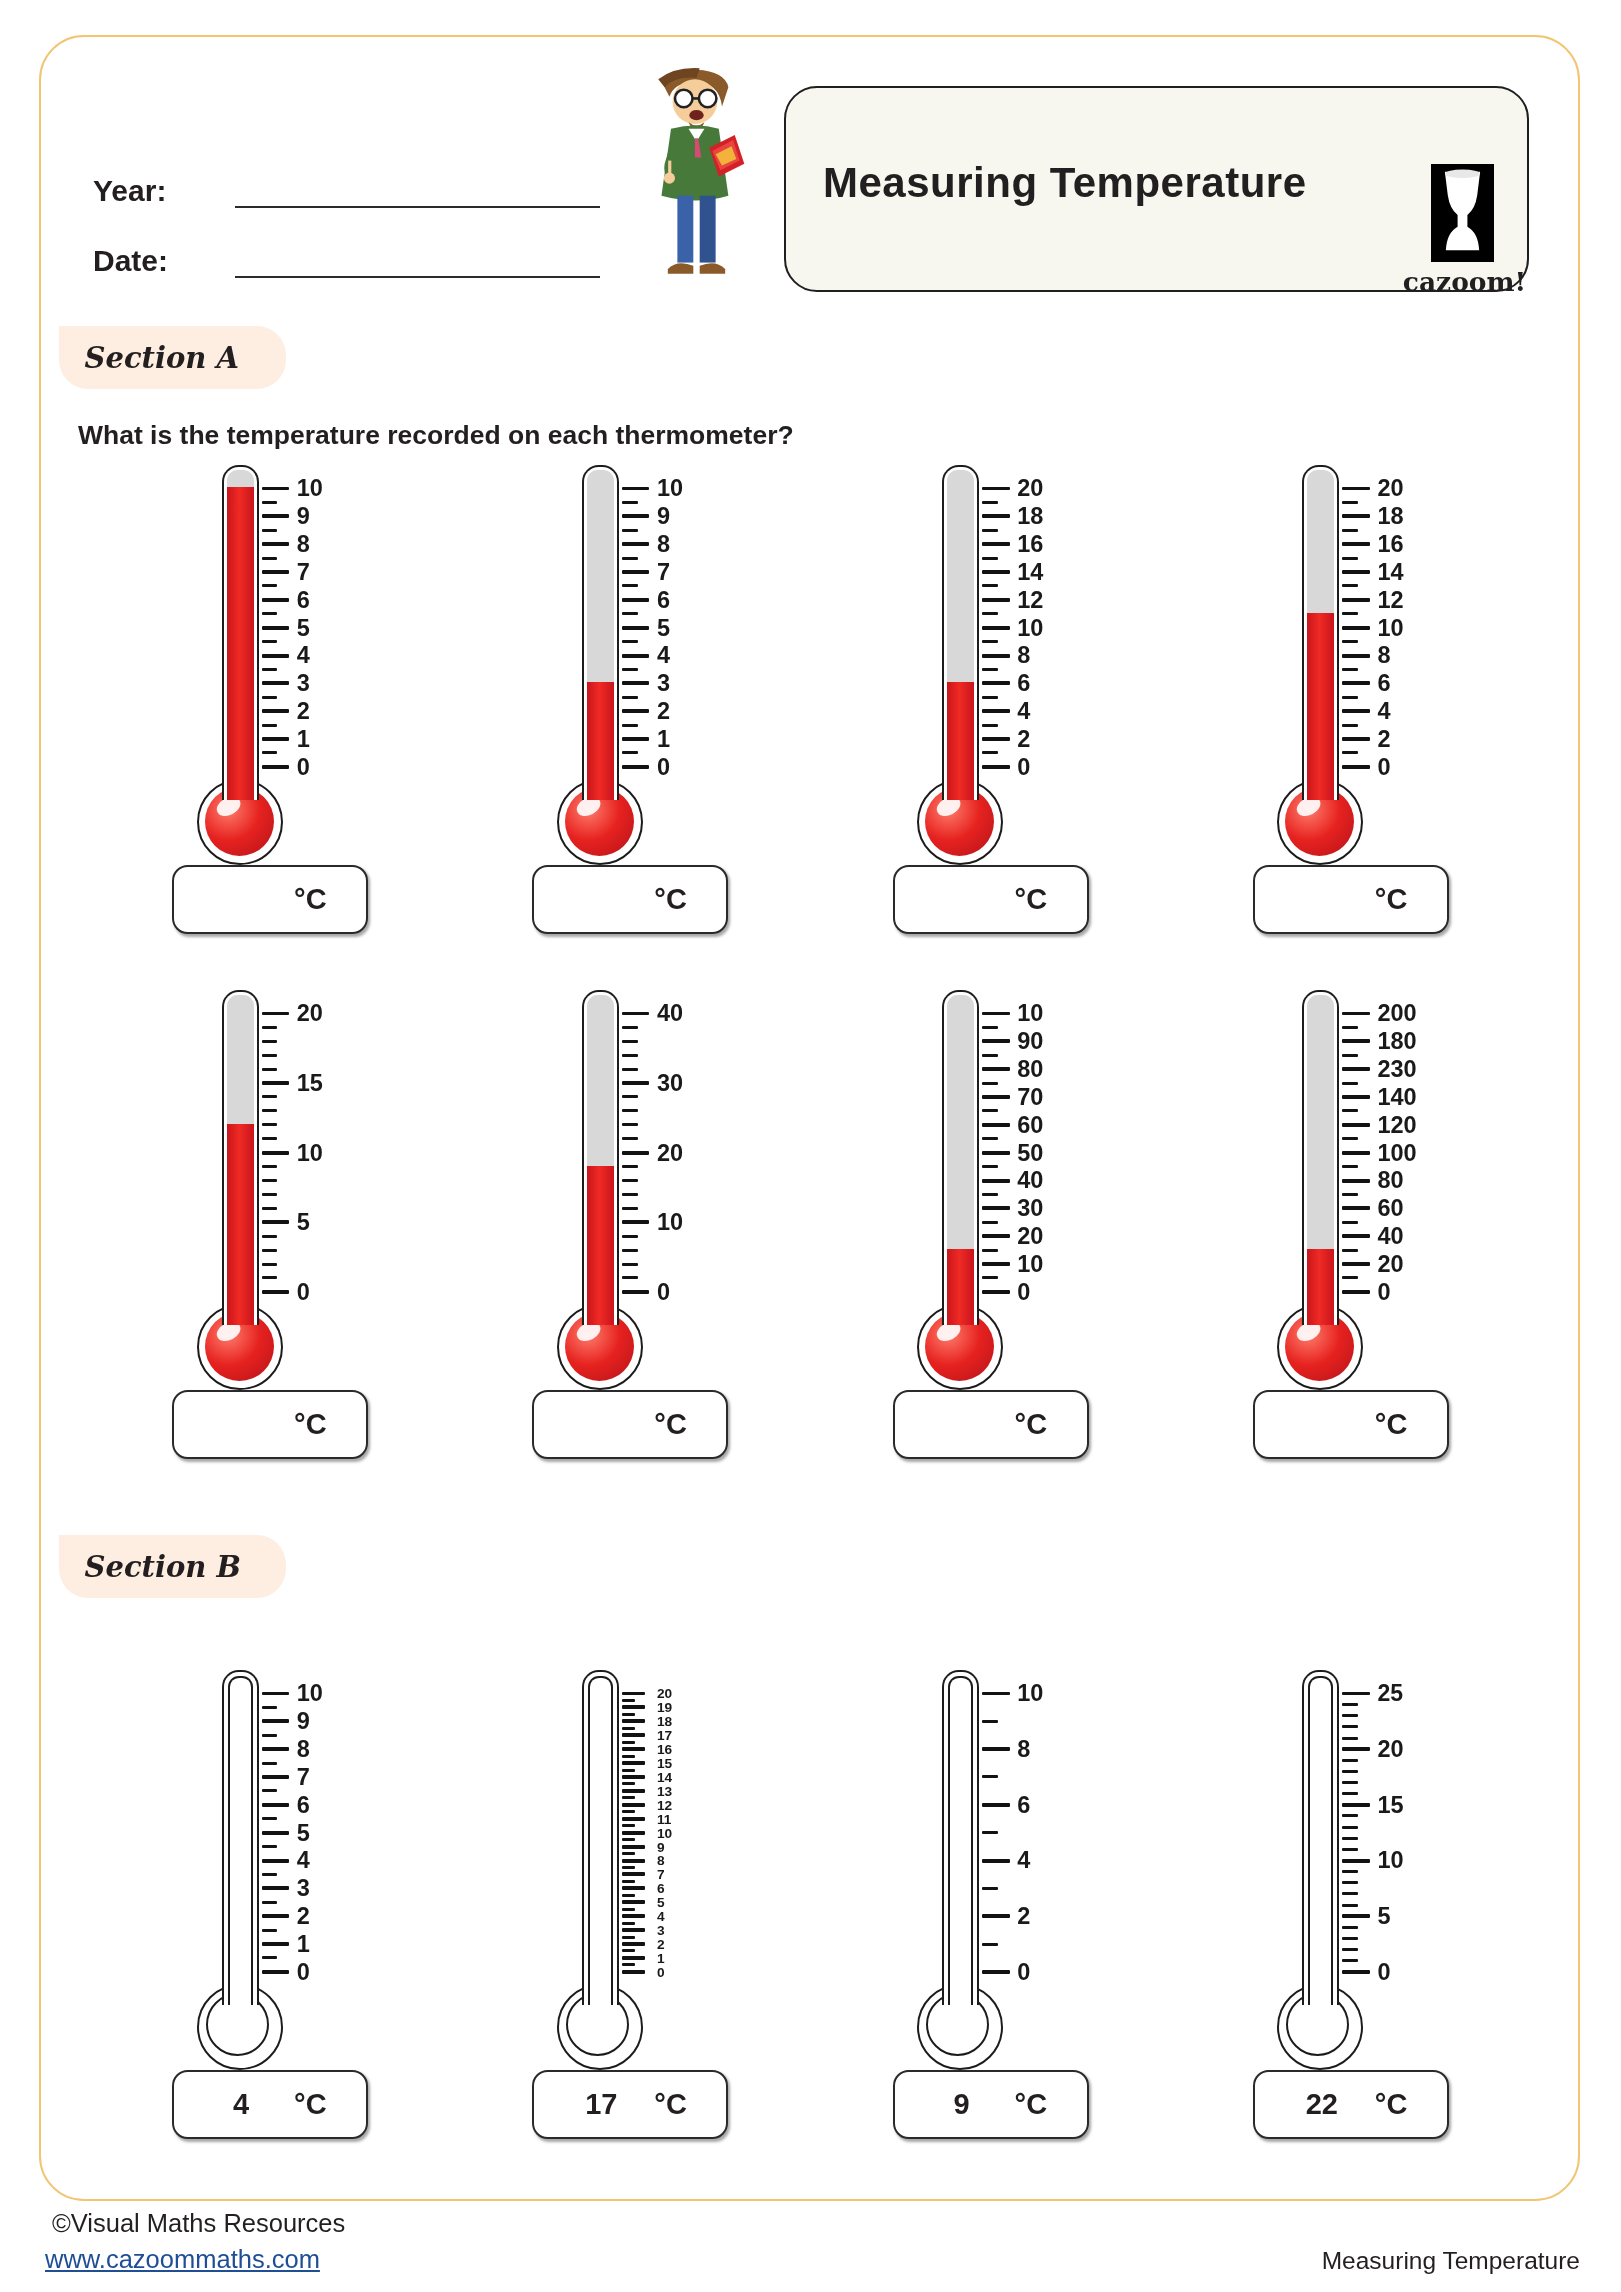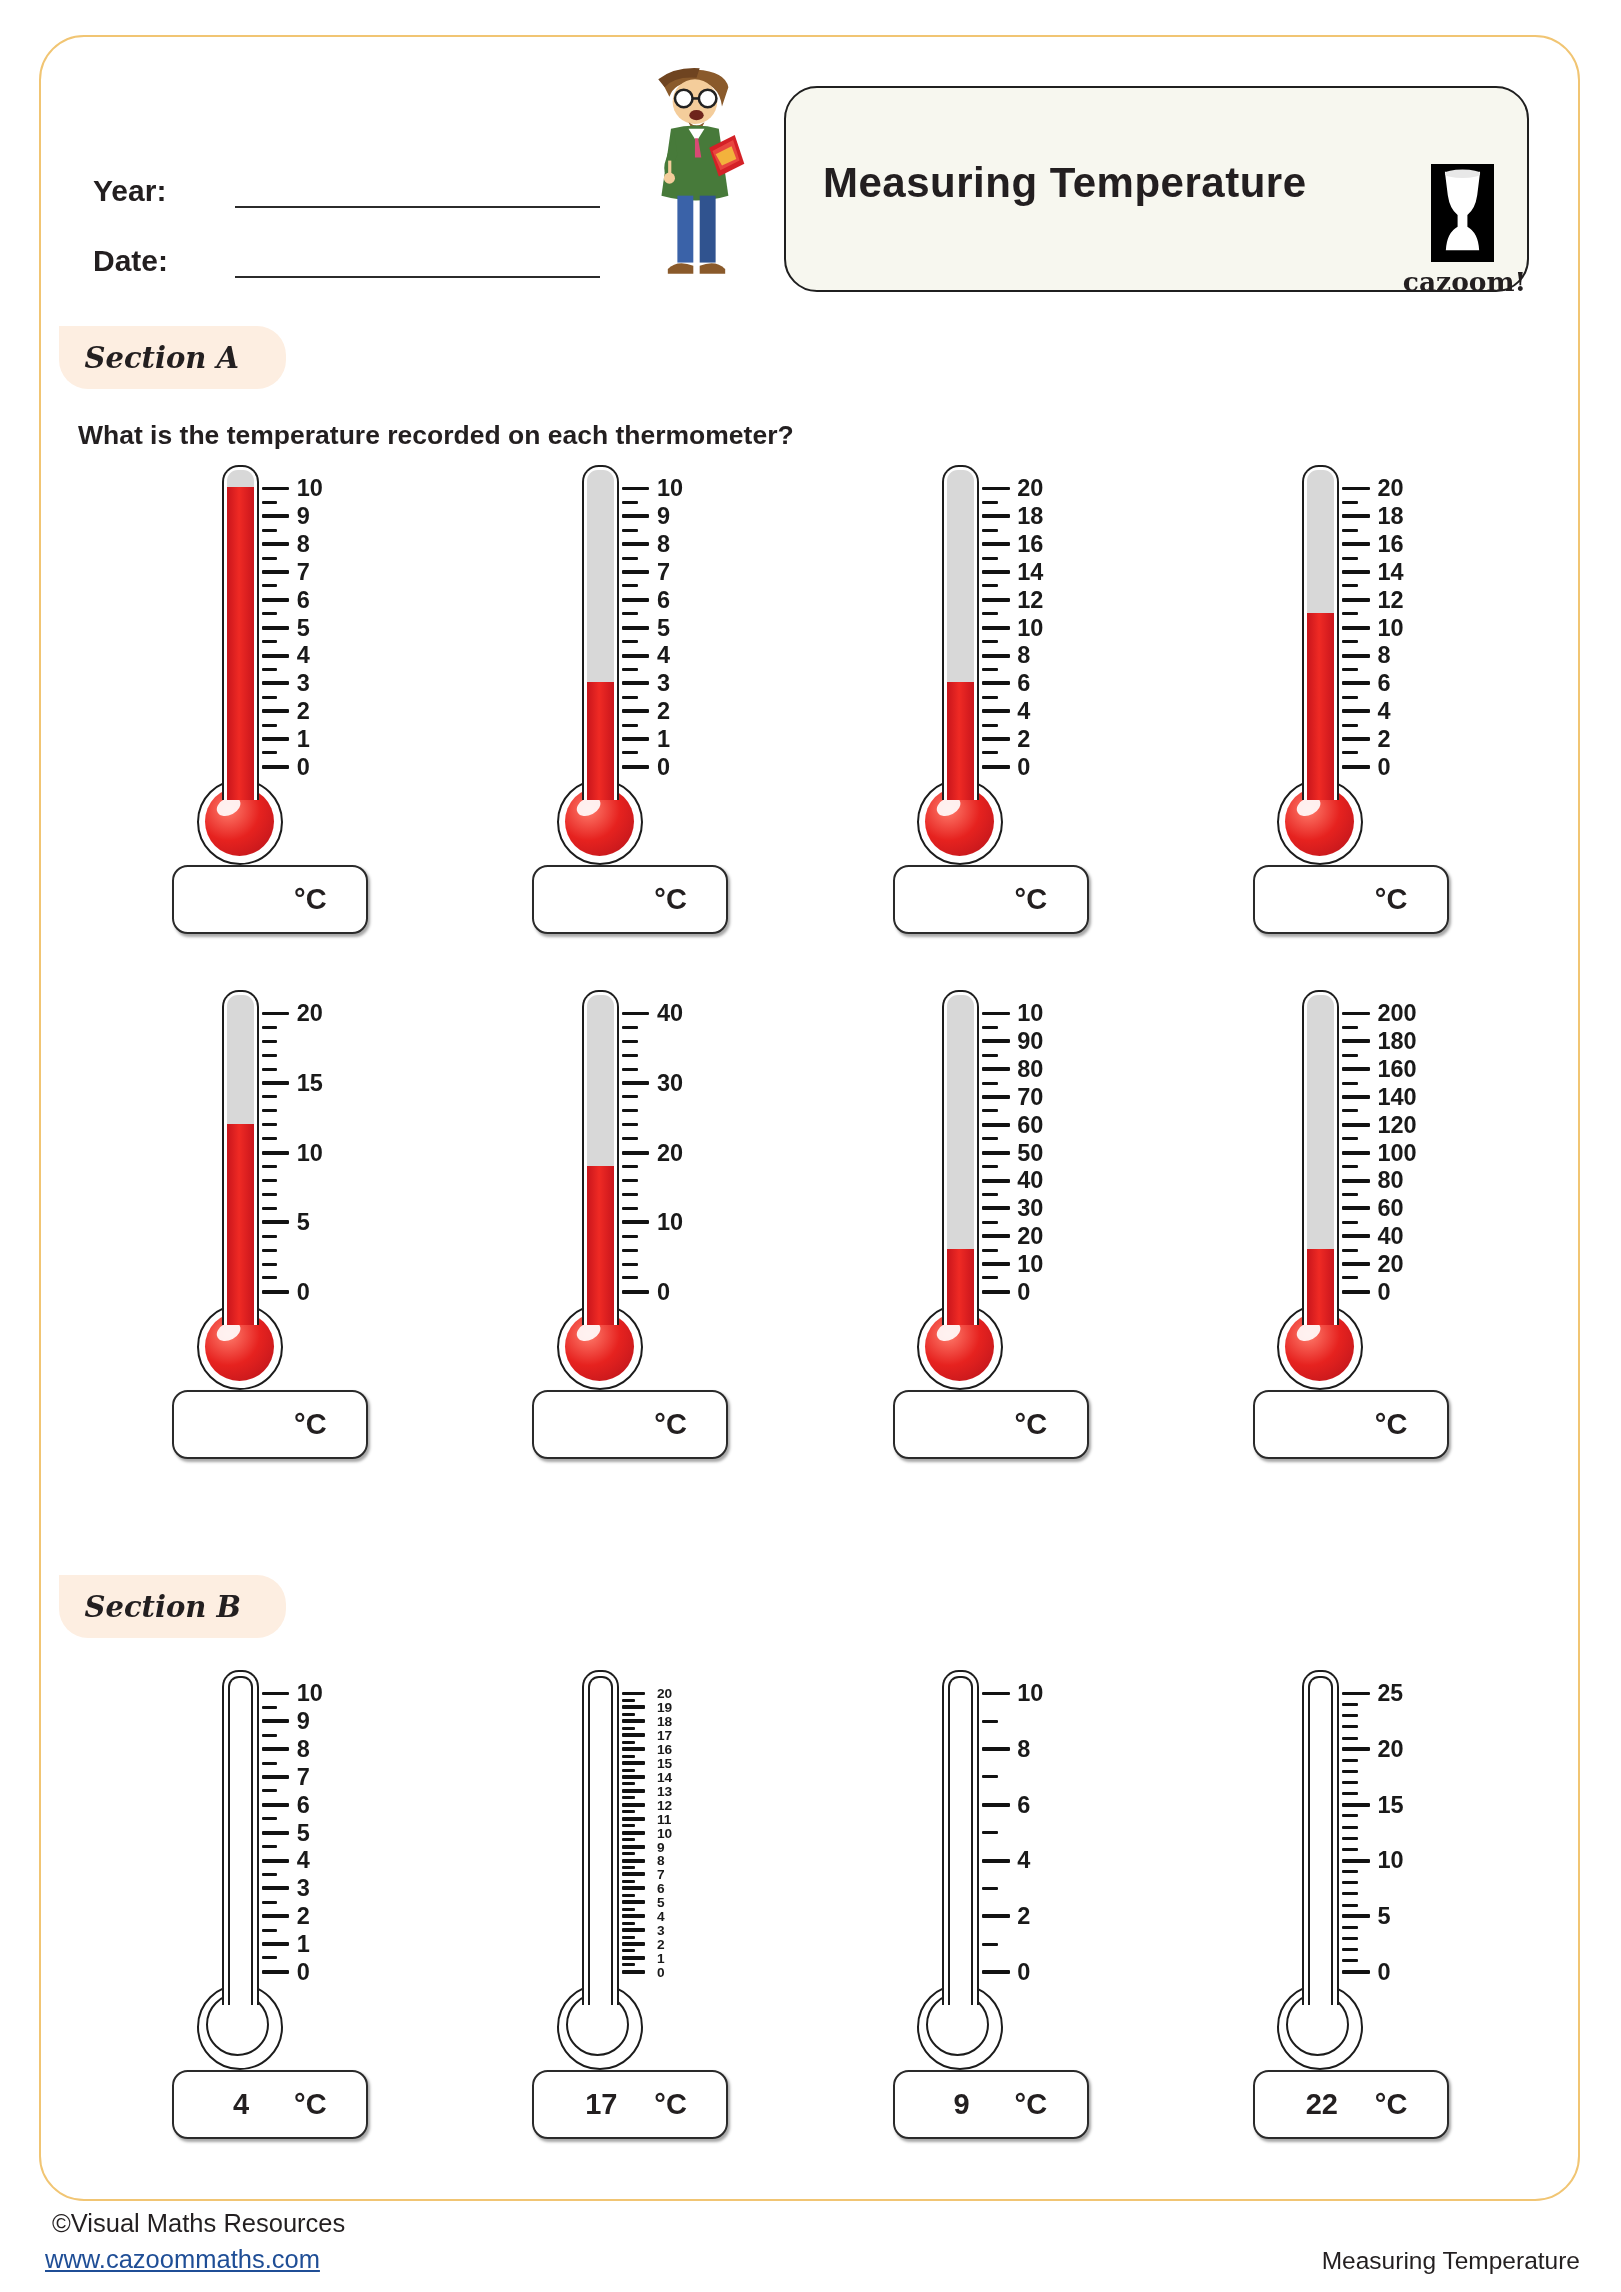--- a/index.html
+++ b/index.html
@@ -473,21 +473,21 @@
               <div class="fill" style="top: 254px;"></div>
             </div>
           </div>
           <div class="tick" style="left: 109px; top: 25.5px; width: 27.4px; height: 3.9px;"></div>
           <div class="tick-label" style="left: 144px; top: 27.4px; font-size: 23.5px;">200</div>
           <div class="tick" style="left: 109px; top: 40px; width: 15.7px; height: 2.9px;"></div>
           <div class="tick" style="left: 109px; top: 53px; width: 27.4px; height: 3.9px;"></div>
           <div class="tick-label" style="left: 144px; top: 55px; font-size: 23.5px;">180</div>
           <div class="tick" style="left: 109px; top: 68px; width: 15.7px; height: 2.9px;"></div>
           <div class="tick" style="left: 109px; top: 81px; width: 27.4px; height: 3.9px;"></div>
-          <div class="tick-label" style="left: 144px; top: 83px; font-size: 23.5px;">160</div>
+          <div class="tick-label" style="left: 144px; top: 83px; font-size: 23.5px;">230</div>
           <div class="tick" style="left: 109px; top: 96px; width: 15.7px; height: 2.9px;"></div>
           <div class="tick" style="left: 109px; top: 109px; width: 27.4px; height: 3.9px;"></div>
           <div class="tick-label" style="left: 144px; top: 111px; font-size: 23.5px;">140</div>
           <div class="tick" style="left: 109px; top: 123px; width: 15.7px; height: 2.9px;"></div>
           <div class="tick" style="left: 109px; top: 137px; width: 27.4px; height: 3.9px;"></div>
           <div class="tick-label" style="left: 144px; top: 139px; font-size: 23.5px;">120</div>
           <div class="tick" style="left: 109px; top: 151px; width: 15.7px; height: 2.9px;"></div>
           <div class="tick" style="left: 109px; top: 165px; width: 27.4px; height: 3.9px;"></div>
           <div class="tick-label" style="left: 144px; top: 167px; font-size: 23.5px;">100</div>
           <div class="tick" style="left: 109px; top: 179px; width: 15.7px; height: 2.9px;"></div>
@@ -506,21 +506,21 @@
           <div class="tick" style="left: 109px; top: 304px; width: 27.4px; height: 3.9px;"></div>
           <div class="tick-label" style="left: 144px; top: 306px; font-size: 23.5px;">0</div>
         </div>
         <div class="answer-box">
           <span class="val"></span>
           <span class="unit">°C</span>
         </div>
       </div>
     </div>
 
-  <div class="chip" style="top:1535px;margin-top:40px;">
+  <div class="chip" style="top:1535px;">
     <span>Section B</span>
   </div>
 
   <div class="thermo-row" id="rowB" style="top:1666px;">
       <div class="cell">
         <div class="thermo">
           <div class="bulb-outer">
             <div class="bulb-inner empty"></div>
           </div>
           <div class="tube outline">

